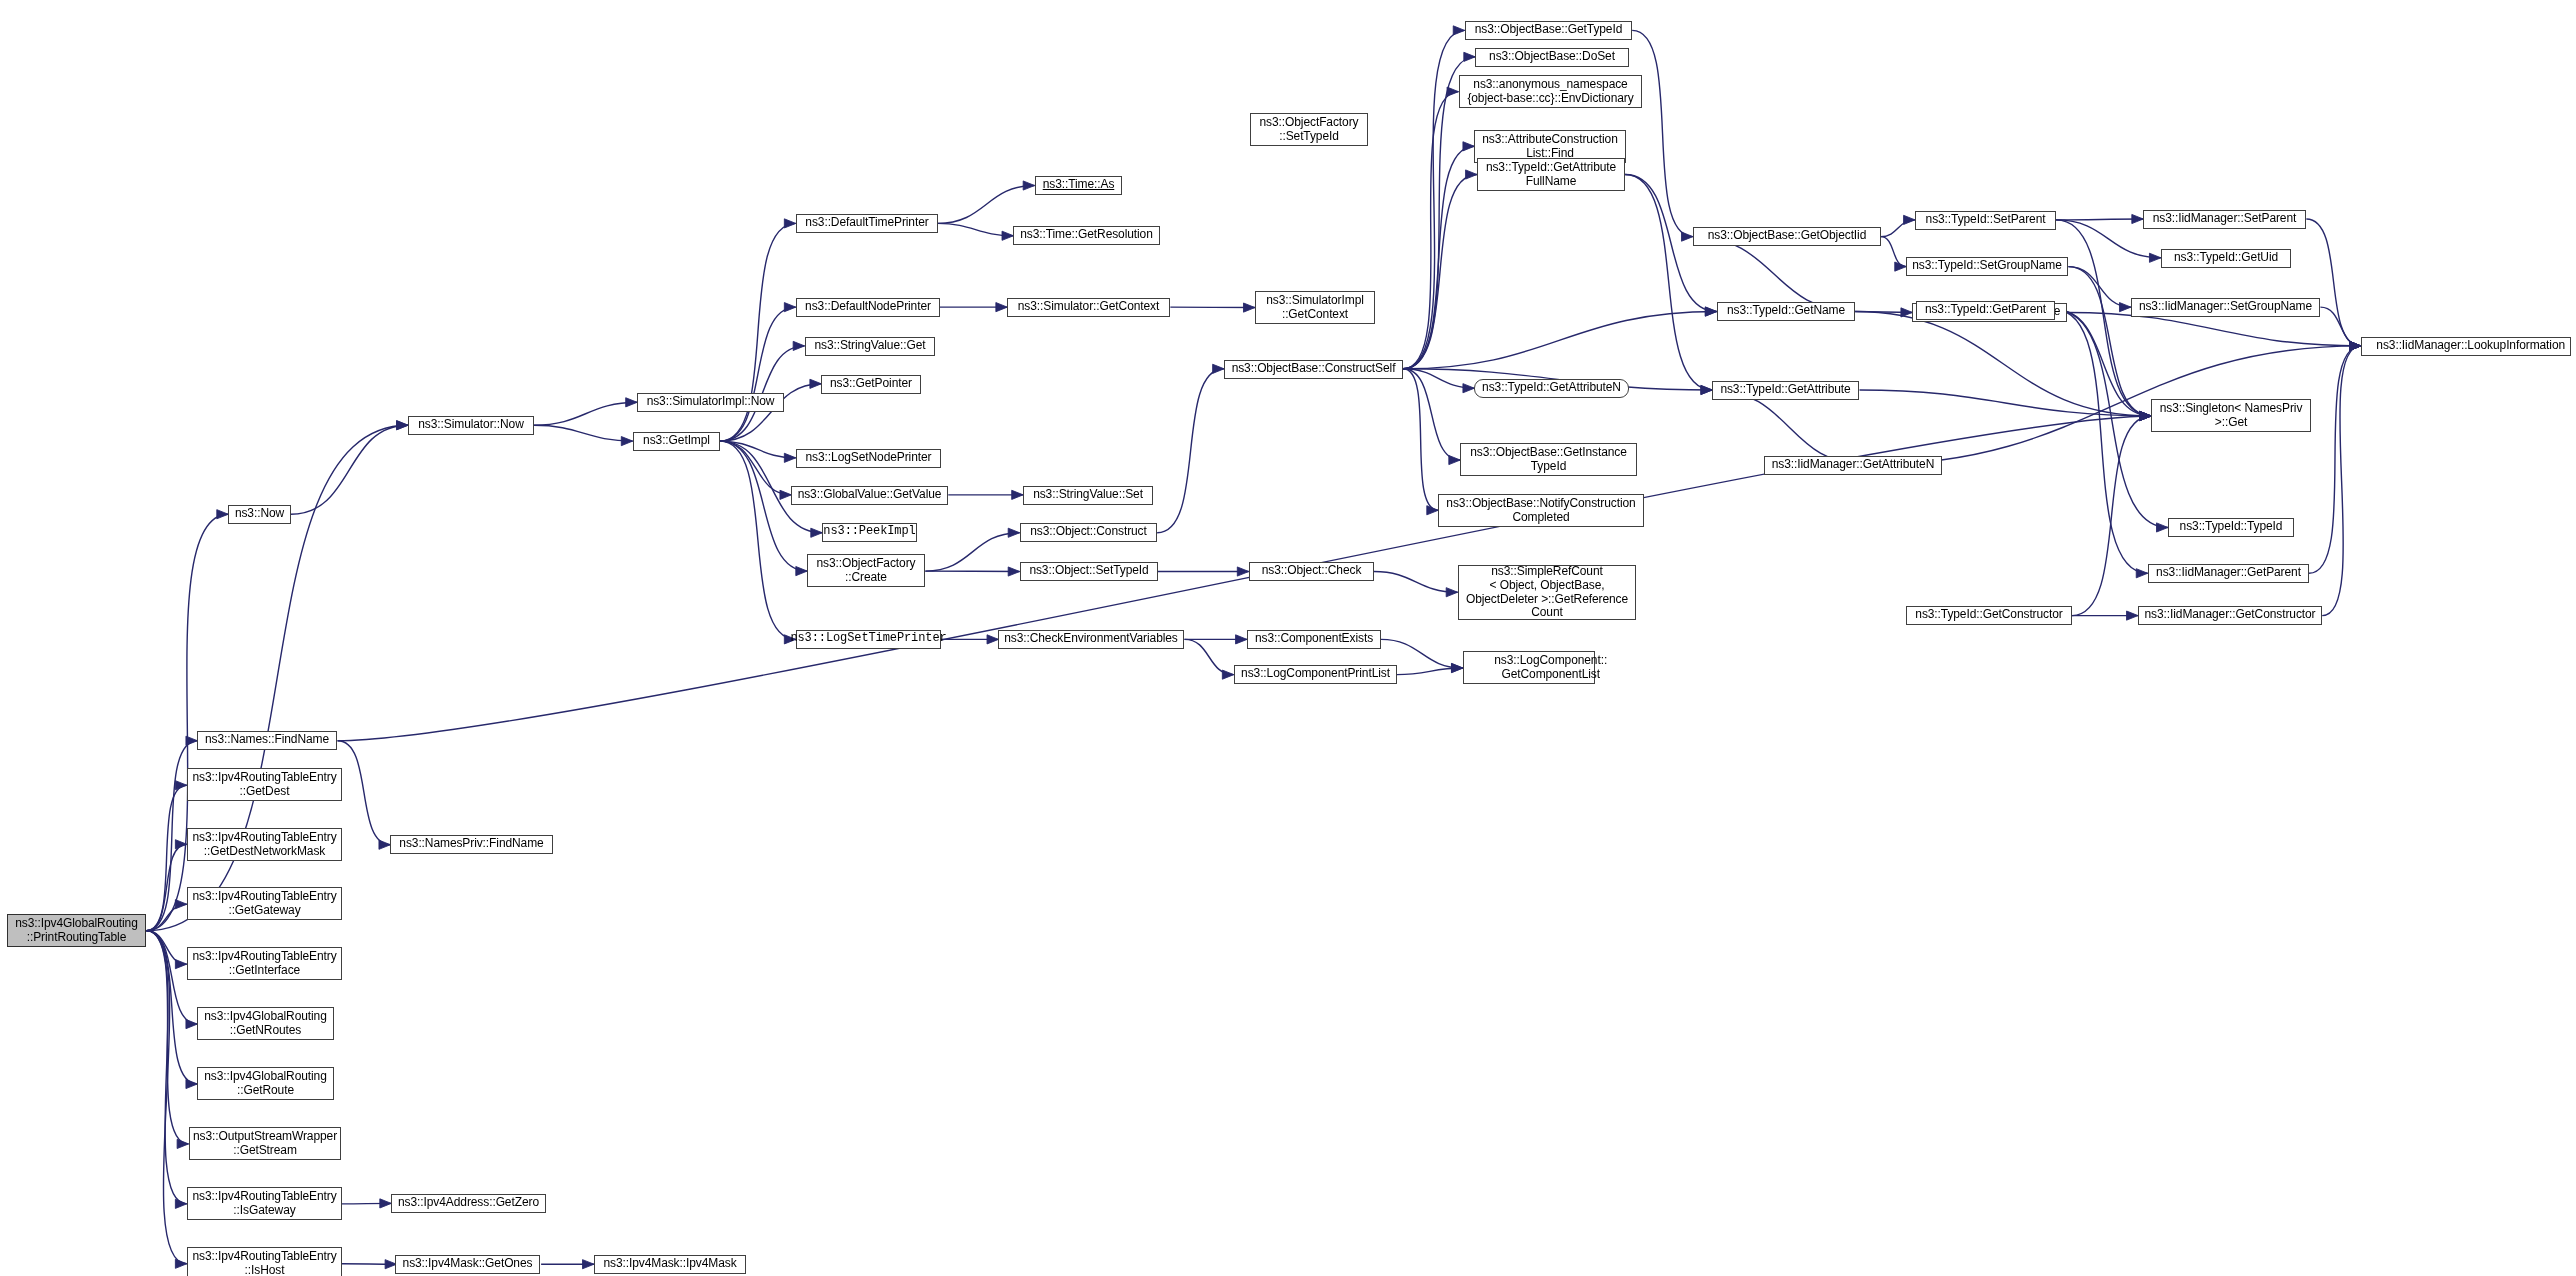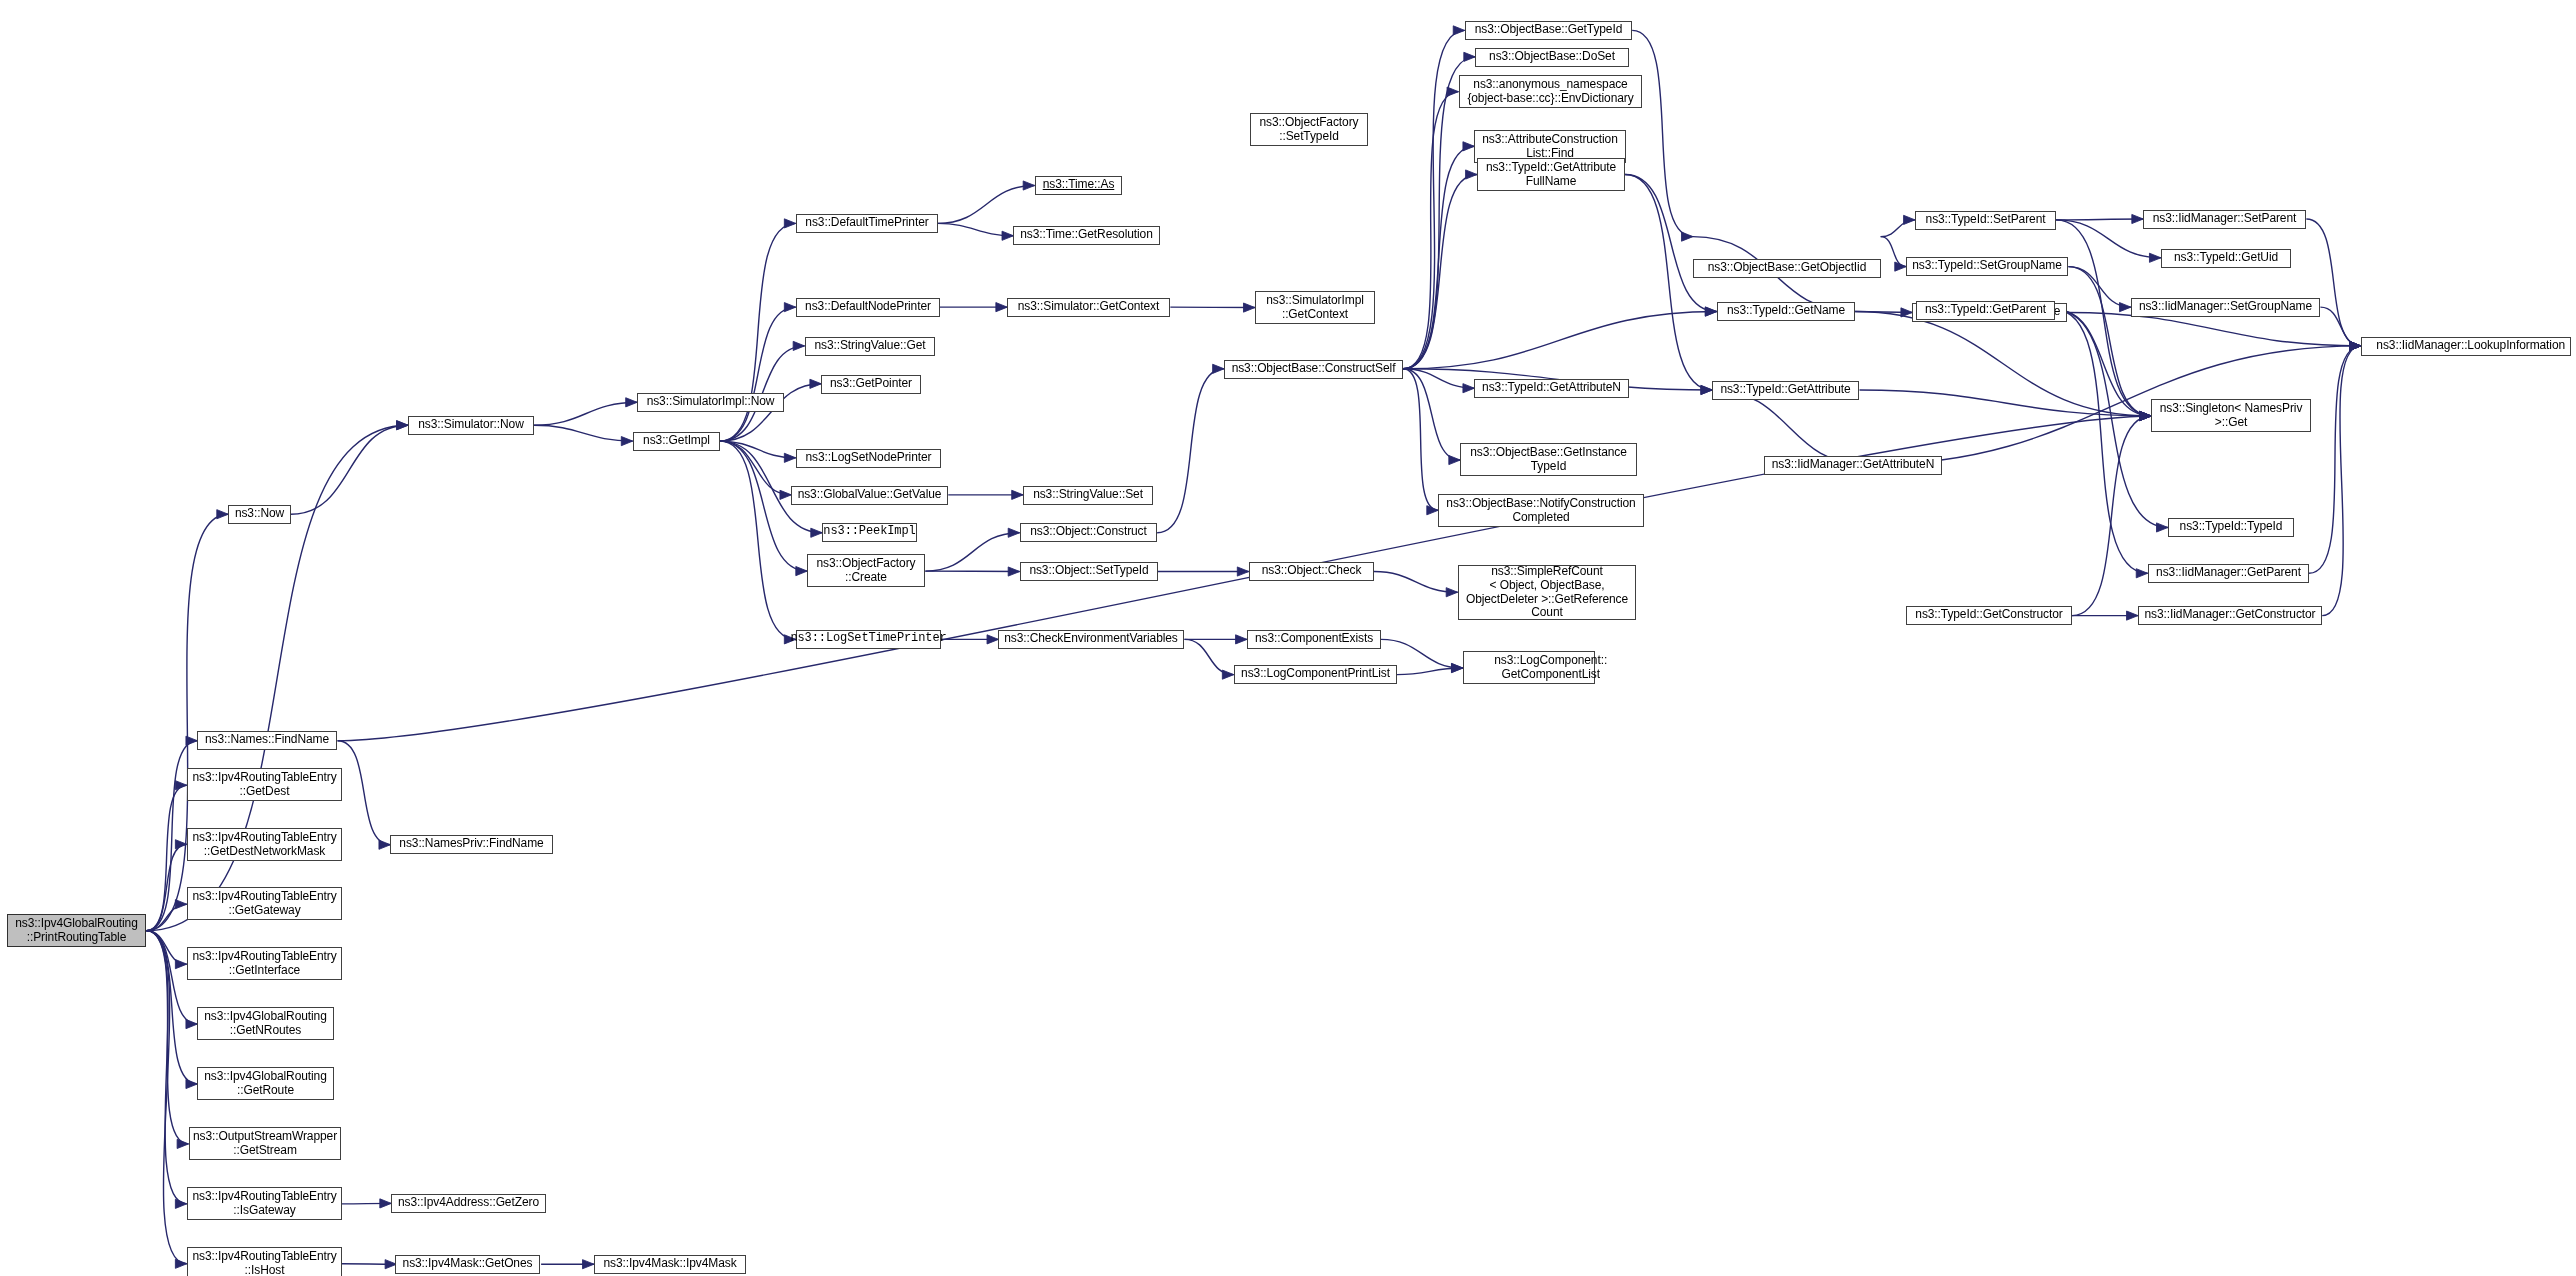--- a/index.html
+++ b/index.html
@@ -256,30 +256,30 @@
 ::SetTypeId</div>
       <div class="node" style="left: 1224px; top: 360px; width: 179px; height: 18.5px;">ns3::ObjectBase::ConstructSelf</div>
       <div class="node" style="left: 1465px; top: 21px; width: 167px; height: 18.5px;">ns3::ObjectBase::GetTypeId</div>
       <div class="node" style="left: 1475px; top: 48px; width: 154px; height: 18.5px;">ns3::ObjectBase::DoSet</div>
       <div class="node" style="left: 1459px; top: 75px; width: 183px; height: 33px;">ns3::anonymous_namespace
 {object-base::cc}::EnvDictionary</div>
       <div class="node" style="left: 1474px; top: 130px; width: 152px; height: 33px;">ns3::AttributeConstruction
 List::Find</div>
       <div class="node" style="left: 1477px; top: 158px; width: 148px; height: 33px;">ns3::TypeId::GetAttribute
 FullName</div>
-      <div class="node" style="left: 1474px; top: 379px; width: 155px; height: 18.5px;">ns3::TypeId::GetAttributeN</div>
+      <div class="node" style="left: 1474px; top: 379px; width: 155px; height: 18.5px; border-radius: 9px;">ns3::TypeId::GetAttributeN</div>
       <div class="node" style="left: 1460px; top: 443px; width: 177px; height: 33px;">ns3::ObjectBase::GetInstance
 TypeId</div>
       <div class="node" style="left: 1438px; top: 494px; width: 206px; height: 33px;">ns3::ObjectBase::NotifyConstruction
 Completed</div>
       <div class="node" style="left: 1458px; top: 565px; width: 178px; height: 55px;">ns3::SimpleRefCount
 &lt; Object, ObjectBase,
 ObjectDeleter &gt;::GetReference
 Count</div>
-      <div class="node" style="left: 1693px; top: 227px; width: 188px; height: 18.5px; margin-top: 32px;">ns3::ObjectBase::GetObjectIid</div>
+      <div class="node" style="left: 1693px; top: 227px; width: 188px; height: 18.5px;">ns3::ObjectBase::GetObjectIid</div>
       <div class="node" style="left: 1717px; top: 302px; width: 138px; height: 18.5px;">ns3::TypeId::GetName</div>
       <div class="node" style="left: 1712px; top: 381px; width: 147px; height: 18.5px;">ns3::TypeId::GetAttribute</div>
       <div class="node" style="left: 1764px; top: 456px; width: 178px; height: 18.5px;">ns3::IidManager::GetAttributeN</div>
       <div class="node" style="left: 1915px; top: 211px; width: 141px; height: 18.5px;">ns3::TypeId::SetParent</div>
       <div class="node" style="left: 1906px; top: 257px; width: 162px; height: 18.5px;">ns3::TypeId::SetGroupName</div>
       <div class="node" style="left: 1912px; top: 303px; width: 155px; height: 18.5px;">ns3::IidManager::GetName</div>
       <div class="node" style="left: 1916px; top: 301px; width: 139px; height: 18.5px;">ns3::TypeId::GetParent</div>
       <div class="node" style="left: 1906px; top: 606px; width: 166px; height: 18.5px;">ns3::TypeId::GetConstructor</div>
       <div class="node" style="left: 2143px; top: 210px; width: 163px; height: 18.5px;">ns3::IidManager::SetParent</div>
       <div class="node" style="left: 2161px; top: 249px; width: 130px; height: 18.5px;">ns3::TypeId::GetUid</div>

